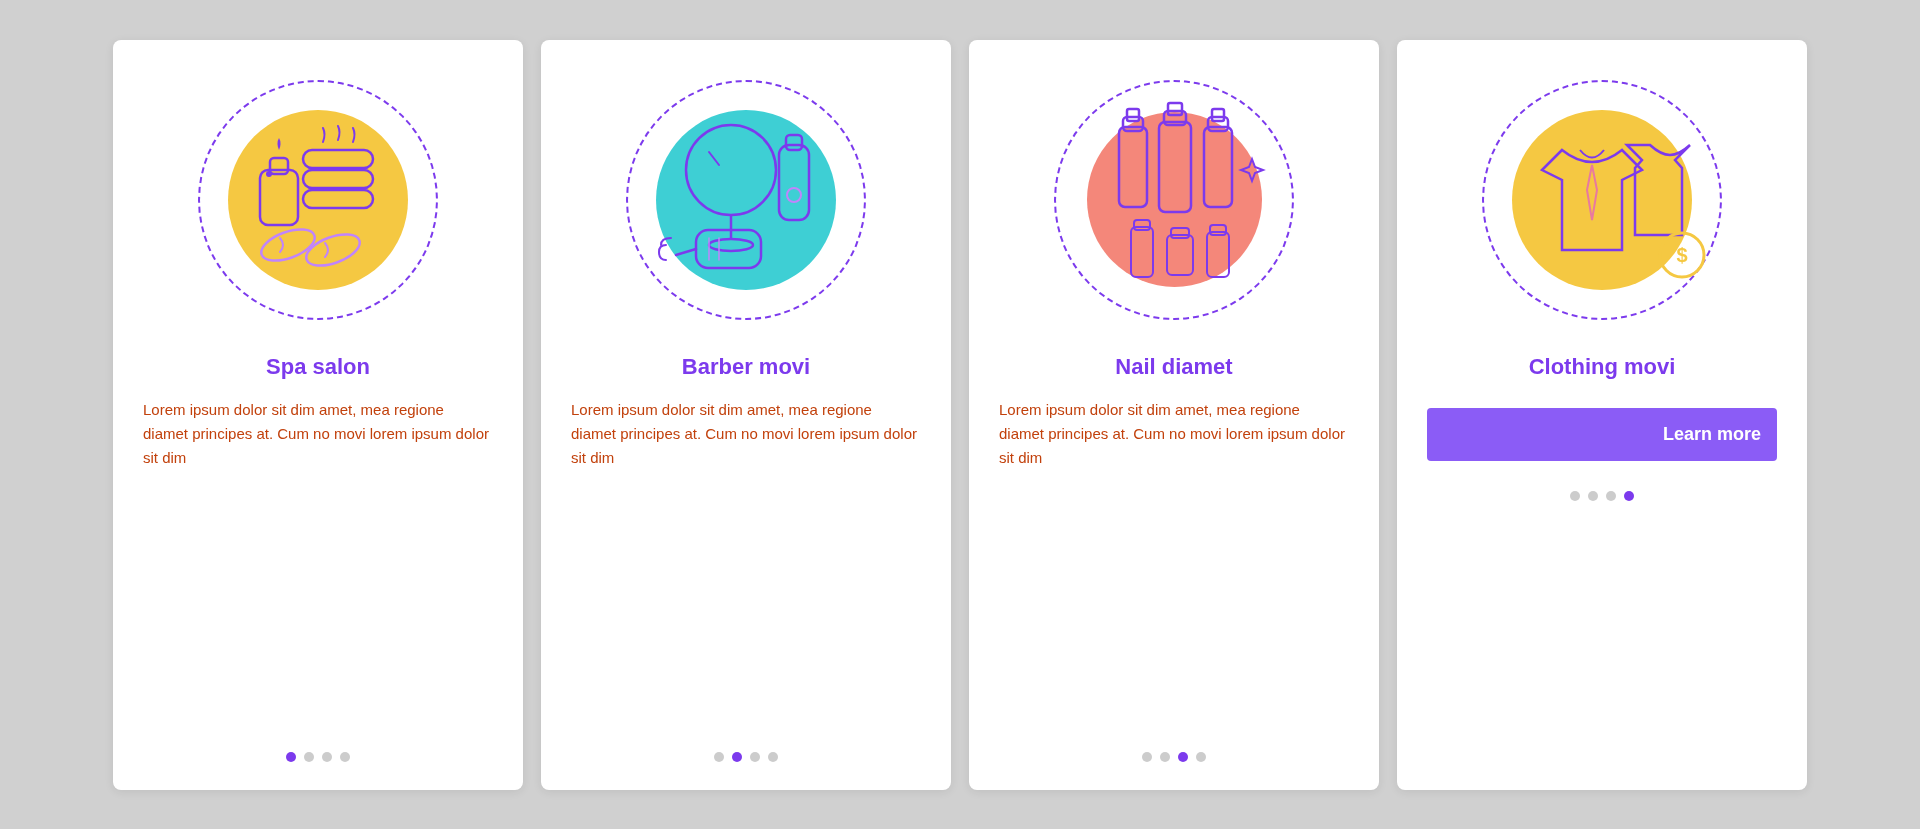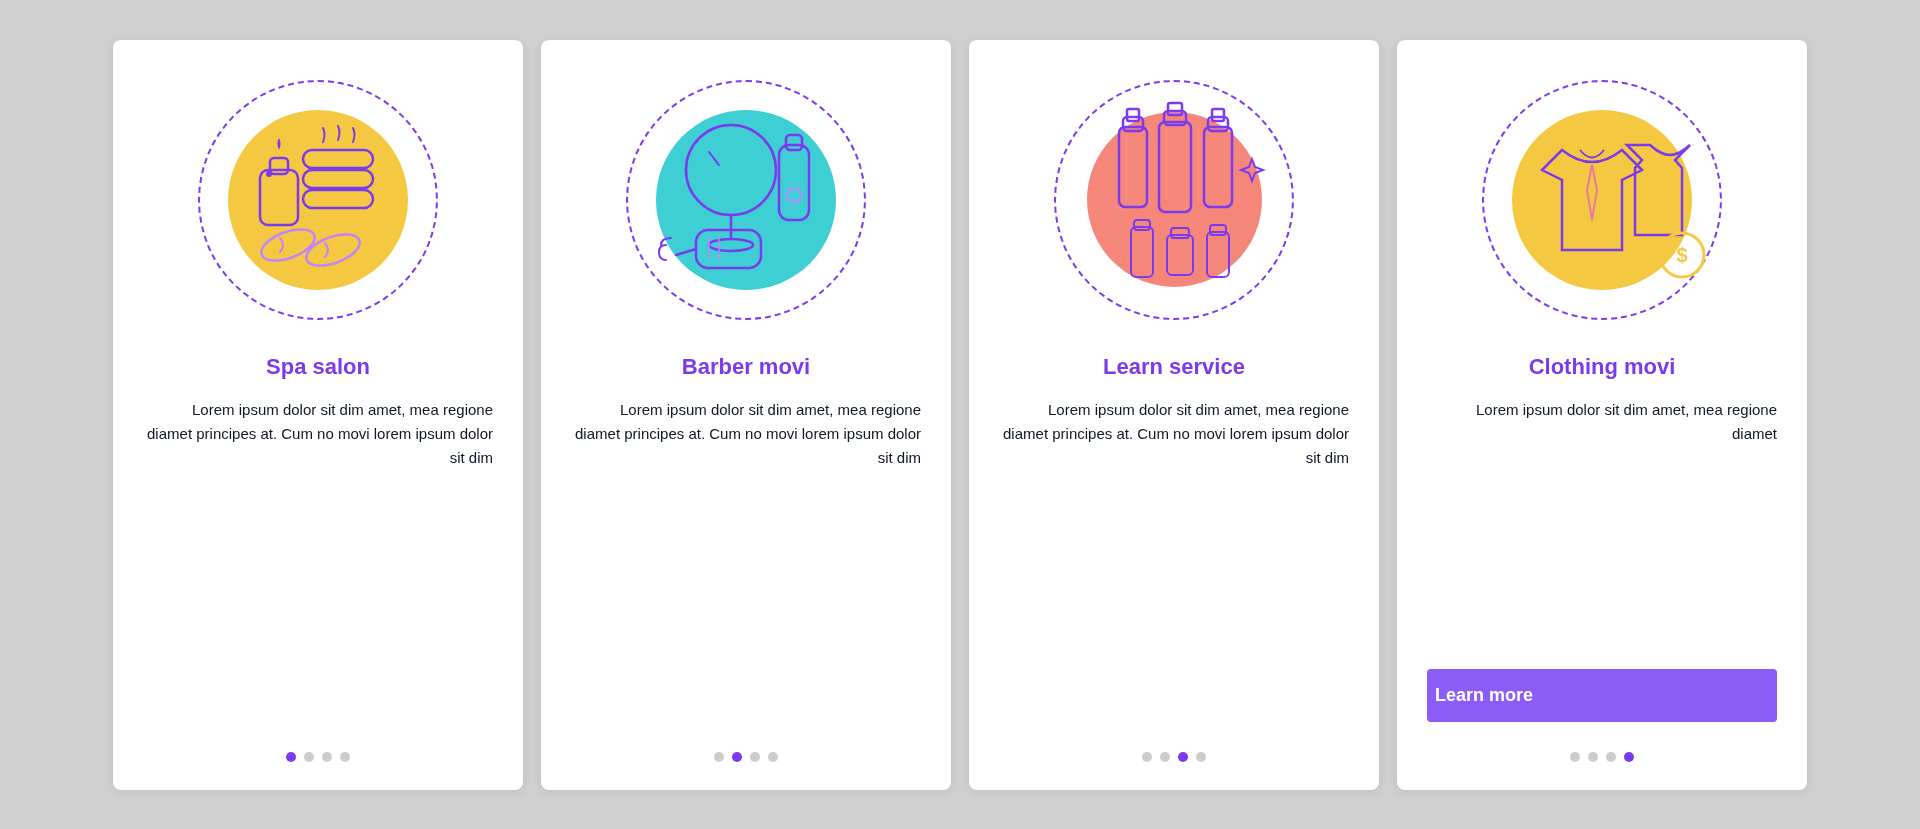--- a/index.html
+++ b/index.html
@@ -64,23 +64,23 @@
     .card-title {
       font-size: 22px;
       font-weight: 700;
       color: #7c3aed;
       margin-bottom: 18px;
       text-align: right;
     }
 
     .card-text {
       font-size: 15px;
-      color: #0f172a;
+      color: #c2410c;
       line-height: 1.6;
-      text-align: right;
+      text-align: left;
       width: 100%;
       flex: 1;
     }
 
     .card-dots {
       display: flex;
       gap: 8px;
       margin-top: 20px;
       margin-bottom: 8px;
     }
@@ -100,22 +100,22 @@
     }
 
     .learn-more-btn {
       width: 100%;
       background-color: #8b5cf6;
       color: #fff;
       font-size: 18px;
       font-weight: 600;
       border: none;
       border-radius: 4px;
-      padding: 16px 8px;
-      text-align: left;
+      padding: 16px 16px;
+      text-align: right;
       cursor: pointer;
       margin-top: 10px;
       margin-bottom: 10px;
     }
 
     
     .svg-icon {
       position: absolute;
       z-index: 2;
     }
@@ -221,21 +221,21 @@
         <rect x="72" y="140" width="22" height="50" rx="5" fill="none" stroke="#7c3aed" stroke-width="2"></rect>
         <rect x="75" y="133" width="16" height="10" rx="3" fill="none" stroke="#7c3aed" stroke-width="2"></rect>
 
         <rect x="108" y="148" width="26" height="40" rx="5" fill="none" stroke="#7c3aed" stroke-width="2"></rect>
         <rect x="112" y="141" width="18" height="10" rx="3" fill="none" stroke="#7c3aed" stroke-width="2"></rect>
 
         <rect x="148" y="145" width="22" height="45" rx="5" fill="none" stroke="#7c3aed" stroke-width="2"></rect>
         <rect x="151" y="138" width="16" height="10" rx="3" fill="none" stroke="#7c3aed" stroke-width="2"></rect>
       </svg>
     </div>
-    <div class="card-title">Learn service</div>
+    <div class="card-title">Nail diamet</div>
     <div class="card-text">Lorem ipsum dolor sit dim amet, mea regione diamet principes at. Cum no movi lorem ipsum dolor sit dim</div>
     <div class="card-dots">
       <div class="dot dot-inactive"></div>
       <div class="dot dot-inactive"></div>
       <div class="dot dot-active"></div>
       <div class="dot dot-inactive"></div>
     </div>
   </div>
 
   <div class="card">
@@ -250,21 +250,20 @@
 
         <path d="M105 75 L100 100 L105 130 L110 100Z" fill="none" stroke="#e879a0" stroke-width="2"></path>
 
         <path d="M140 55 L155 70 L148 78 L148 145 L195 145 L195 78 L188 70 L203 55 Q192 65 183 65 Q174 65 163 55Z" fill="none" stroke="#7c3aed" stroke-width="2.5"></path>
 
         <circle cx="195" cy="165" r="22" fill="none" stroke="#f5c842" stroke-width="3"></circle>
         <text x="195" y="172" text-anchor="middle" font-size="20" fill="#f5c842" font-weight="bold">$</text>
       </svg>
     </div>
     <div class="card-title">Clothing movi</div>
-    <div class="card-text">Lorem ipsum dolor sit dim amet, mea regione diamet</div>
     <button class="learn-more-btn">Learn more</button>
     <div class="card-dots">
       <div class="dot dot-inactive"></div>
       <div class="dot dot-inactive"></div>
       <div class="dot dot-inactive"></div>
       <div class="dot dot-active"></div>
     </div>
   </div>
 
 </div>

